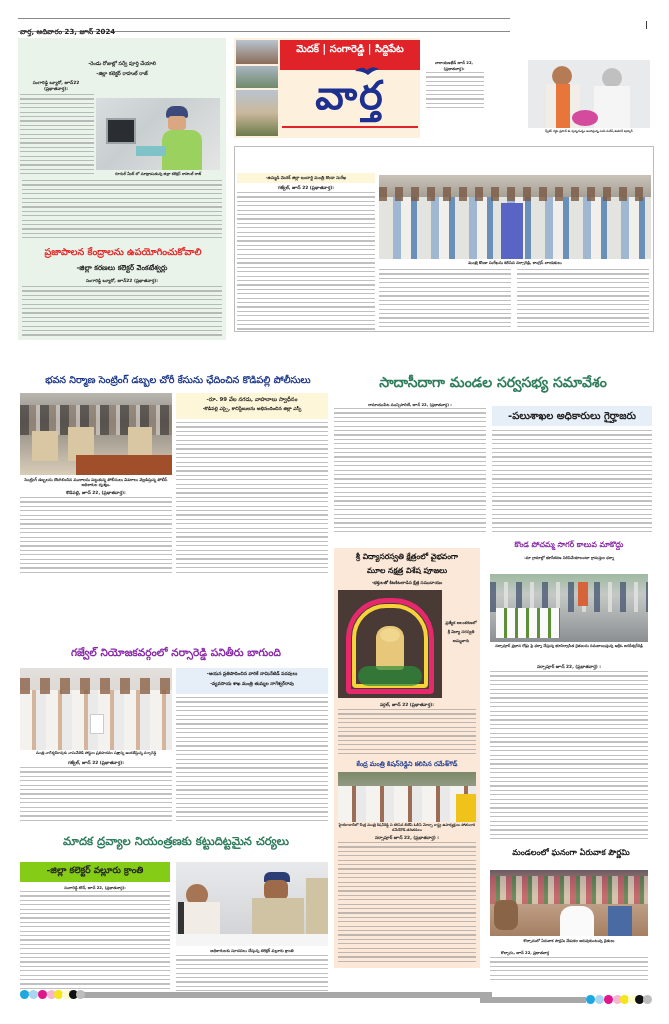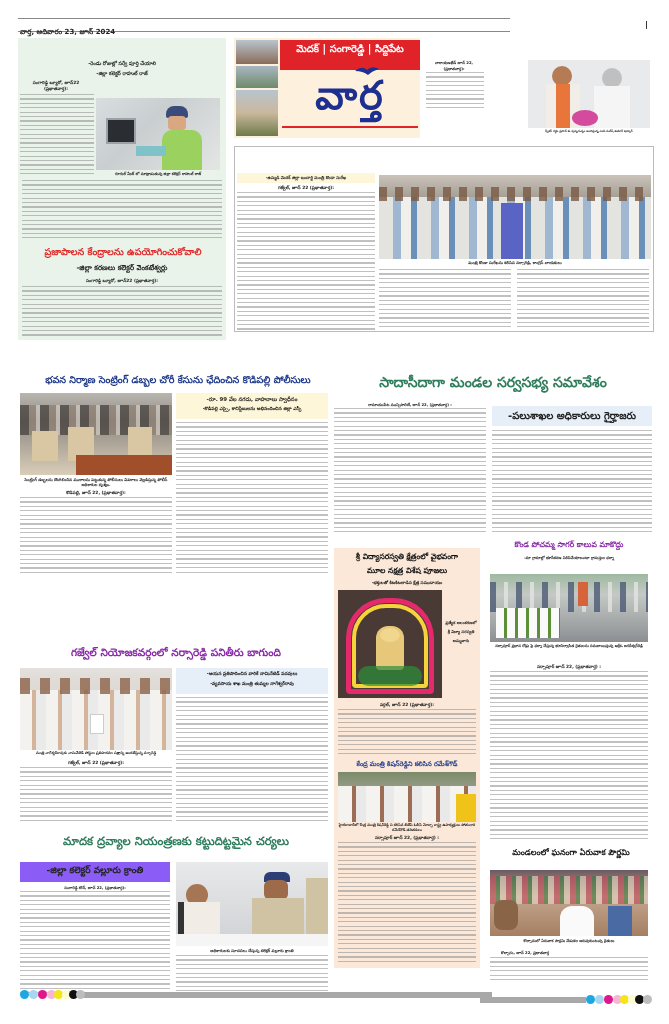--- a/index.html
+++ b/index.html
@@ -130,21 +130,21 @@
 <div class="cap" style="left:20px;top:751px;width:152px;font-size:3.6px;">మంత్రి నాగేశ్వర్‌రావుకు నామినేటెడ్ పోస్టుల ప్రతిపాదనల పత్రాన్ని అందజేస్తున్న నర్సారెడ్డి</div>
 <div class="dateline" style="left:20px;top:760px;width:152px;">గజ్వేల్, జూన్ 22 (ప్రభాతవార్త):</div>
 <div class="lines" style="left:20px;top:767px;width:152px;height:54px;"></div>
 <div class="abs" style="left:176px;top:668px;width:152px;height:26px;background:#e6eef7;">
   <div class="sub" style="left:0;top:3px;width:152px;font-size:4.6px;">-ఆయన ప్రతిపాదించిన వారికే నామినేటెడ్ పదవులు</div>
   <div class="sub" style="left:0;top:13px;width:152px;font-size:4.6px;">-వ్యవసాయ శాఖ మంత్రి తుమ్మల నాగేశ్వర్‌రావు</div>
 </div>
 <div class="lines" style="left:176px;top:697px;width:152px;height:124px;"></div>
 
 <div class="head" style="left:20px;top:834px;width:312px;font-size:11.5px;color:#2f7d5c;text-align:center;">మాదక ద్రవ్యాల నియంత్రణకు కట్టుదిట్టమైన చర్యలు</div>
-<div class="abs" style="left:20px;top:862px;width:150px;height:20px;background:#8b5cf6;">
+<div class="abs" style="left:20px;top:862px;width:150px;height:20px;background:#84cc16;">
   <div class="sub" style="left:0;top:3px;width:150px;font-size:9px;">-జిల్లా కలెక్టర్ వల్లూరు క్రాంతి</div>
 </div>
 <div class="dateline" style="left:20px;top:885px;width:150px;font-size:3.8px;">సంగారెడ్డి టౌన్, జూన్ 22, (ప్రభాతవార్త):</div>
 <div class="lines" style="left:20px;top:891px;width:150px;height:102px;"></div>
 <div class="photo" style="left:176px;top:862px;width:152px;height:84px;background:linear-gradient(180deg,#e8e9eb,#cfd1d4);">
   <div style="position:absolute;left:10px;top:22px;width:22px;height:22px;background:#a67554;border-radius:50%;"></div>
   <div style="position:absolute;left:2px;top:40px;width:42px;height:40px;background:#f1ede6;border-left:6px solid #333;"></div>
   <div style="position:absolute;left:88px;top:10px;width:26px;height:10px;background:#2b3e76;border-radius:6px 6px 0 0;"></div>
   <div style="position:absolute;left:88px;top:18px;width:24px;height:20px;background:#9d6a4a;border-radius:6px;"></div>
   <div style="position:absolute;left:76px;top:36px;width:52px;height:44px;background:#cfc3a3;"></div>

